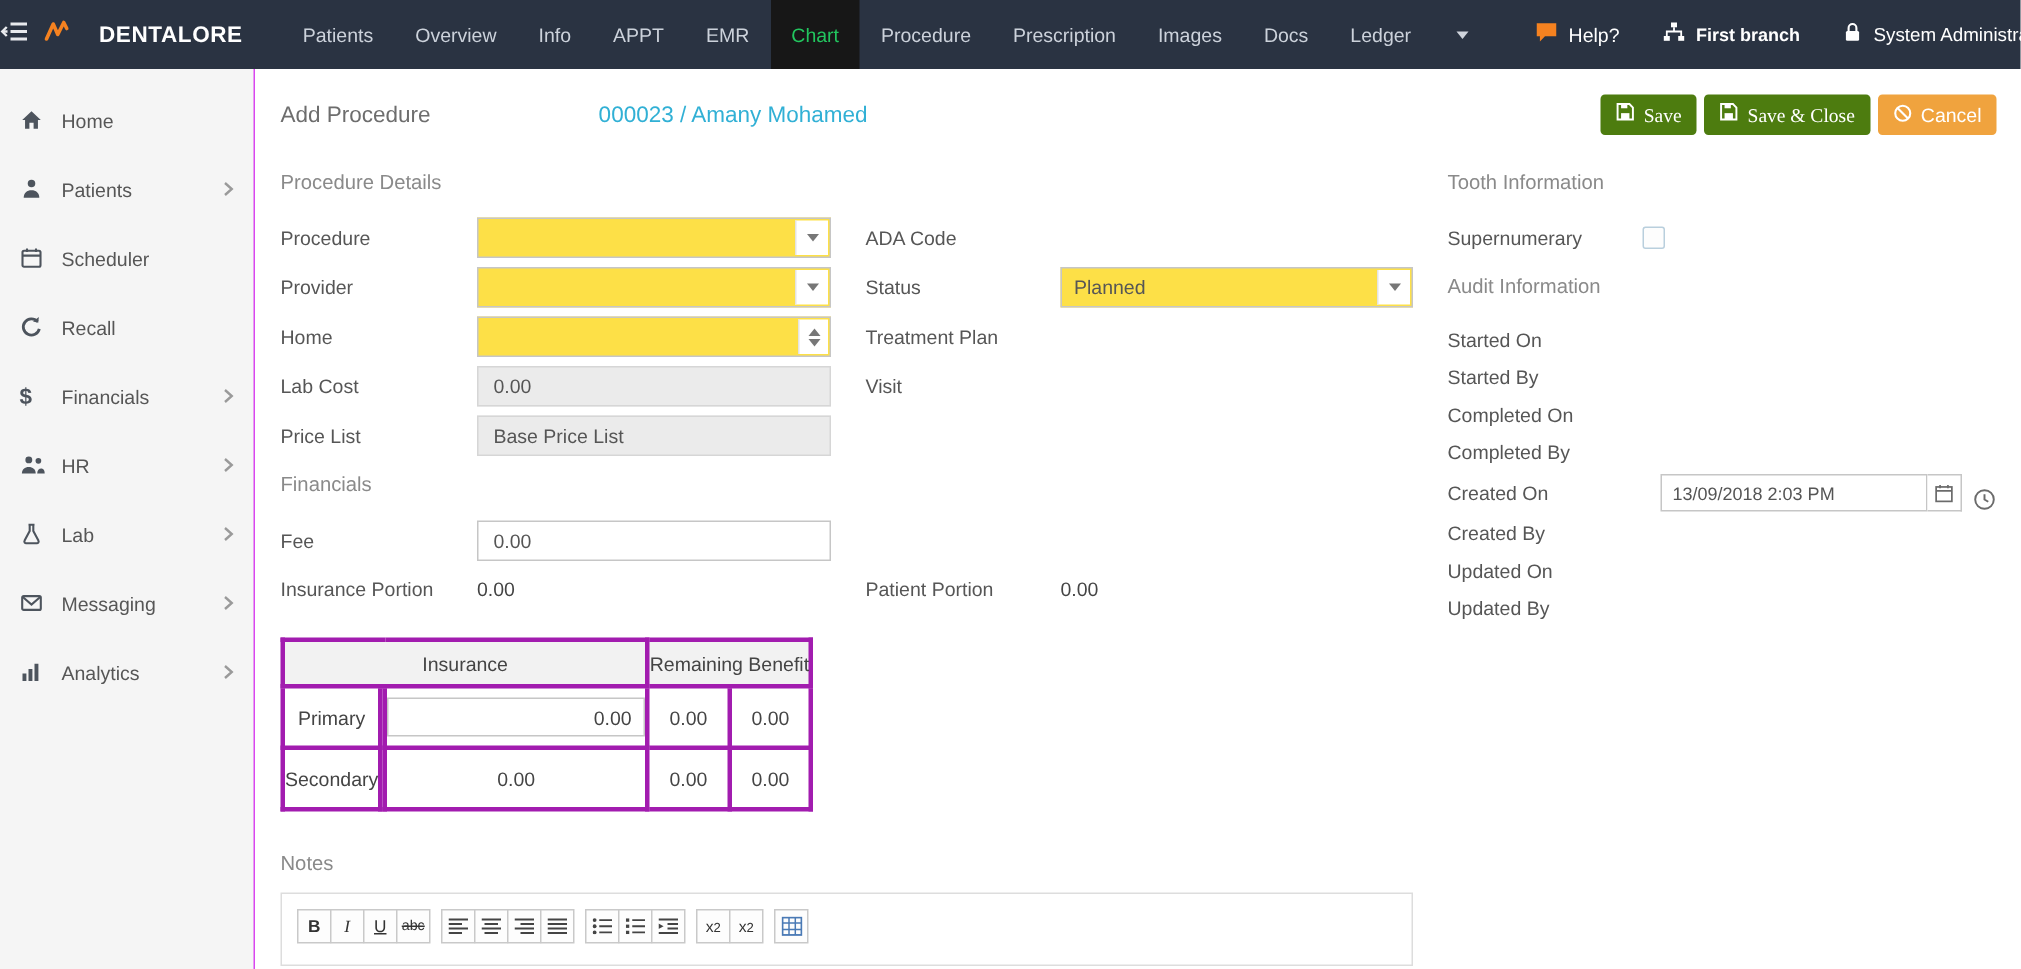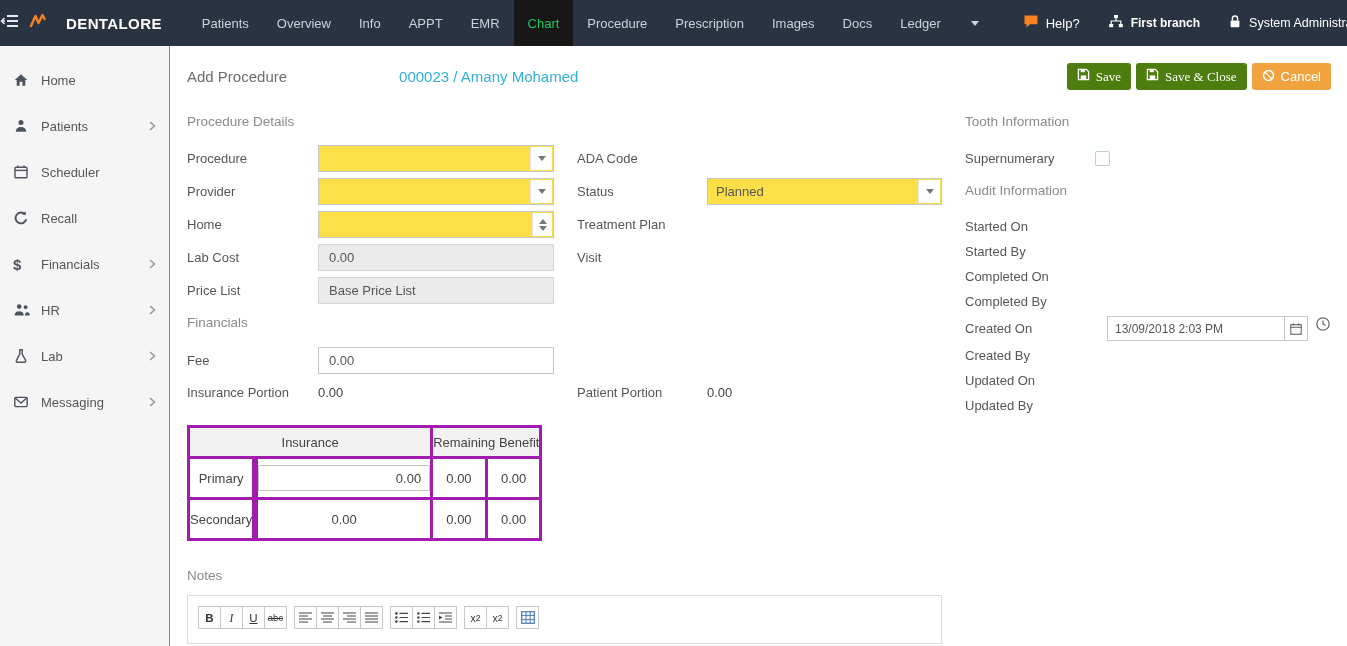--- a/index.html
+++ b/index.html
@@ -107,21 +107,21 @@
   .tb-script { font-size:10.5px; }
 
   
   .supernum-row { display:flex; align-items:flex-start; margin-top:22px; height:22px; }
   .rlabel { width:130px; font-size:13px; color:#565656; flex:none; }
   .checkbox { width:15px; height:15px; border:1px solid #b9cfdd; background:#fdfdfd;
               border-radius:2px; cursor:pointer; }
   .audit-heading { margin-top:10px; }
   .audit-rows { margin-top:16px; }
   .audit-row { display:flex; align-items:center; height:25px; }
-  .dt-group { display:flex; align-items:flex-start;padding-left:12px; }
+  .dt-group { display:flex; align-items:flex-end;padding-left:12px; }
   .dt-input { width:178px; height:25px; border:1px solid #c6c6c6; font-size:12px;
               color:#555; padding:0 7px; font-family:"Liberation Sans", sans-serif; }
   .dt-cal-btn { width:23px; height:25px; border:1px solid #c6c6c6; border-left:none;
                 background:#fff; display:flex; align-items:center; justify-content:center;
                 cursor:pointer; }
   .dt-clock-btn { margin-left:7px; display:flex; align-items:center; cursor:pointer; }
 </style>
 </head>
 <body>
 
@@ -276,20 +276,35 @@
       </span>
   </div>
   <div class="side-item">
     <span class="side-icon">
         <svg width="16" height="16" viewBox="0 0 16 16">
           <rect x="1.8" y="3.4" width="12.4" height="9.2" rx="1" fill="none" stroke="#4d545d" stroke-width="1.4"></rect>
           <path d="M2.2 4 L8 9 L13.8 4" fill="none" stroke="#4d545d" stroke-width="1.4"></path>
         </svg>
       </span>
     <span>Messaging</span>
+    <span class="side-chevron">
+        <svg width="8" height="10" viewBox="0 0 8 10">
+          <path d="M2 1 L6.5 5 L2 9" fill="none" stroke="#9a9a9a" stroke-width="1.6"></path>
+        </svg>
+      </span>
+  </div>
+  <div class="side-item">
+    <span class="side-icon">
+        <svg width="16" height="16" viewBox="0 0 16 16">
+          <rect x="2" y="9" width="2.6" height="5" fill="#4d545d"></rect>
+          <rect x="6" y="6" width="2.6" height="8" fill="#4d545d"></rect>
+          <rect x="10" y="2.5" width="2.6" height="11.5" fill="#4d545d"></rect>
+        </svg>
+      </span>
+    <span>Analytics</span>
     <span class="side-chevron">
         <svg width="8" height="10" viewBox="0 0 8 10">
           <path d="M2 1 L6.5 5 L2 9" fill="none" stroke="#9a9a9a" stroke-width="1.6"></path>
         </svg>
       </span>
   </div>
 </div>
 
 <div class="main">
 

